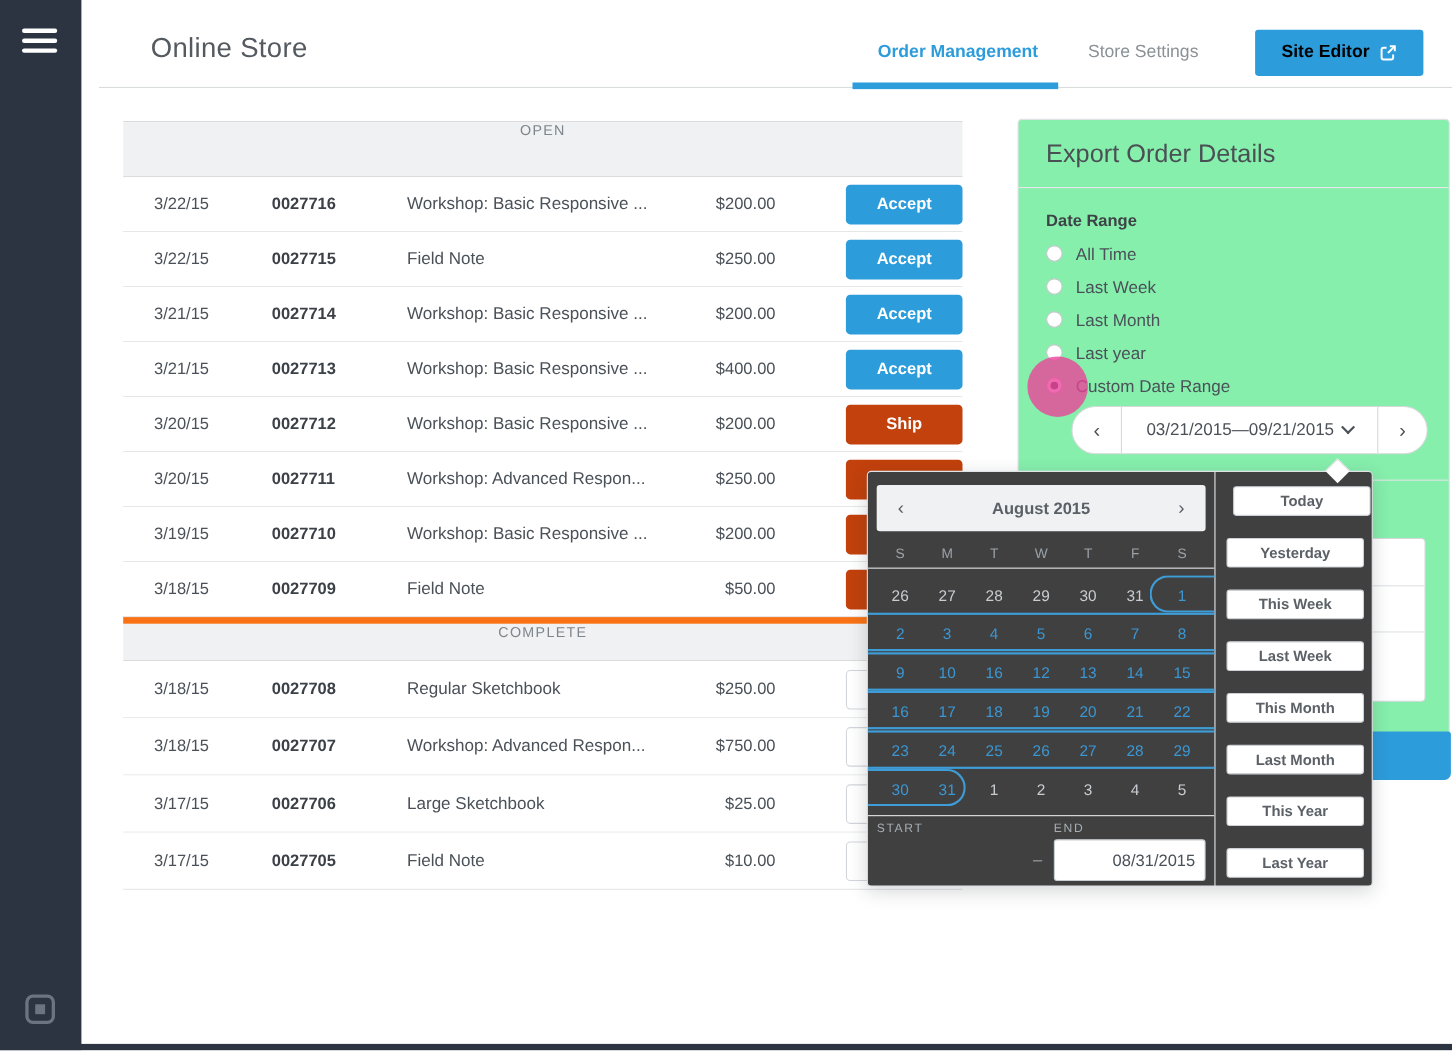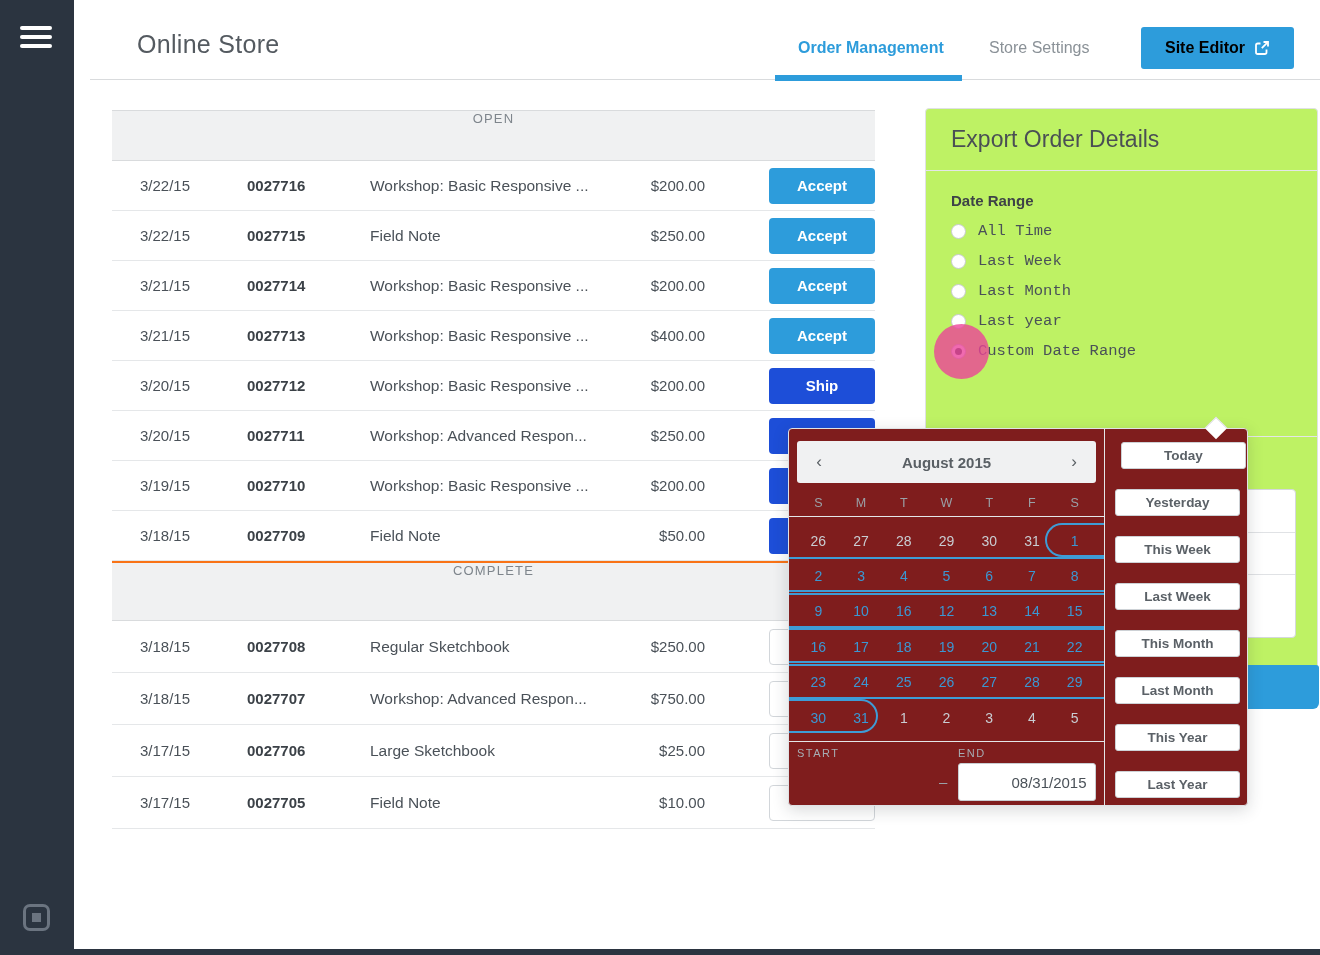--- a/index.html
+++ b/index.html
@@ -20,40 +20,40 @@
   .header-divider { position:absolute; left:90px; top:79px; width:1230px; height:1px; background:#D9DBDD; }
   .tab { position:absolute; top:39px; font-size:16px; cursor:pointer; }
   .tab-0 { left:798px; color:#2D9CDB; font-weight:600; }
   .tab-1 { left:989px; color:#8A9197; font-weight:500; }
   .tab-underline { position:absolute; left:775px; top:75px; width:187px; height:6px; background:#2D9CDB; }
   .site-editor { position:absolute; left:1141px; top:27px; width:153px; height:42px; background:#2D9CDB; border:none; border-radius:3px; color:#000000; font-weight:700; font-size:16px; font-family:inherit; cursor:pointer; display:flex; align-items:center; justify-content:center; gap:9px; }
 
   
   .orders-table { position:absolute; left:112px; top:110px; width:763px; border-top:1px solid #D9DBDD; }
   .sec-header { height:50px; background:#F0F1F2; border-bottom:1px solid #D9DBDD; display:flex; justify-content:center; }
-  .sec-header.tall { height:60px; border-top:2px solid #f97316; }
+  .sec-header.tall { height:40px; border-top:6px solid #f97316; }
   .sec-header span { font-size:13px; font-weight:500; letter-spacing:1.2px; color:#7E858C; }
   .row { height:50px; border-bottom:1px solid #E5E7E9; display:flex; align-items:center; background:#fff; font-size:15px; color:#4A5158;justify-content:center; }
   .row.tall { height:52px; }
   .c-date { margin-left:28px; width:107px; }
   .c-num  { width:123px; font-weight:700; color:#3B4147; }
   .c-prod { width:220px; white-space:nowrap; overflow:visible; font-size:15.5px; }
   .c-price{ width:115px; text-align:right; margin-right:64px; }
   .abtn { width:106px; height:36px; border-radius:4px; border:none; font-family:inherit; font-size:15px; font-weight:700; color:#fff; cursor:pointer; }
   .abtn.blue  { background:#2D9CDB; }
-  .abtn.green { background:#1d4ed8; }
+  .abtn.green { background:#c2410c; }
   .abtn.white { background:#ffffff; border:1px solid #D2D6DA; }
 
   
-  .export-panel { position:absolute; left:925px; top:108px; width:393px; height:600px; background:#bef264; border:1px solid #DFE1E4; border-radius:4px; z-index:6; }
+  .export-panel { position:absolute; left:925px; top:108px; width:393px; height:600px; background:#86efac; border:1px solid #DFE1E4; border-radius:4px; z-index:6; }
   .panel-title { position:absolute; left:25px; top:17px; font-size:23px; color:#4A4F54; }
   .panel-div1 { position:absolute; left:0; top:61px; width:100%; height:1px; background:#E4E6E8; }
   .dr-label { position:absolute; left:25px; top:83px; font-size:15px; font-weight:700; color:#3E4347; }
   .radio-list { position:absolute; left:25px; top:114px; }
-  .radio-item { display:flex; align-items:center; height:16px; margin-bottom:14px; cursor:pointer;font-family:Liberation Mono, monospace; }
+  .radio-item { display:flex; align-items:flex-start; height:16px; margin-bottom:14px; cursor:pointer; }
   .radio { width:15px; height:15px; border:1.5px solid #C6CACE; border-radius:50%; position:relative; background:#fff; }
   .radio.sel::after { content:""; position:absolute; left:50%; top:50%; width:7px; height:7px; margin:-3.5px 0 0 -3.5px; border-radius:50%; background:#474D53; }
   .radio-label { margin-left:12px; font-size:15.5px; color:#4A5158; }
   .range-pill { position:absolute; left:48px; top:260px; width:324px; height:44px; border:1px solid #D6D9DB; border-radius:22px; background:#fff; display:flex; cursor:pointer; }
   .pill-seg { display:flex; align-items:center; justify-content:center; color:#4A5158; }
   .pill-prev { width:45px; border-right:1px solid #D6D9DB; font-size:18px; }
   .pill-next { width:45px; border-left:1px solid #D6D9DB; font-size:18px; }
   .pill-mid { flex:1; font-size:15.5px; gap:8px; }
   .chev-l::before { content:"\2039"; }
   .chev-r::before { content:"\203A"; }
@@ -61,21 +61,21 @@
   .panel-div2 { position:absolute; left:0; top:327px; width:100%; height:1px; background:#E4E6E8; }
   .panel-box { position:absolute; left:25px; top:380px; width:345px; height:149px; border:1px solid #D4D8DB; border-radius:4px; background:#fff; }
   .panel-box i { position:absolute; left:0; width:100%; height:1px; background:#E0E2E5; }
   .panel-box i.l1 { top:42px; } .panel-box i.l2 { top:84px; }
   .export-btn { position:absolute; left:25px; top:556px; width:368px; height:44px; background:#2D9CDB; border:none; border-radius:3px 3px 6px 3px; cursor:pointer; }
 
   
   .pink-dot { position:absolute; left:934px; top:324px; width:55px; height:55px; border-radius:50%; background:rgba(236,64,152,0.78); z-index:60; pointer-events:none; }
 
   
-  .popup { position:absolute; left:788px; top:428px; width:460px; height:378px; background:#7f1d1d; border:1px solid #E0E2E5; border-radius:4px; box-shadow:0 4px 16px rgba(40,45,50,.18); z-index:40; }
+  .popup { position:absolute; left:788px; top:428px; width:460px; height:378px; background:#404040; border:1px solid #E0E2E5; border-radius:4px; box-shadow:0 4px 16px rgba(40,45,50,.18); z-index:40; }
   .popup-caret { position:absolute; left:419px; top:-9px; width:16px; height:16px; background:#fff; border-left:1px solid #DCDEE0; border-top:1px solid #DCDEE0; transform:rotate(45deg); z-index:3; }
   .cal-region { position:absolute; left:0; top:0; width:315px; height:376px; overflow:hidden; border-radius:4px 0 0 4px; }
   .cal-header { position:absolute; left:8px; top:12px; width:299px; height:42px; background:#F0F1F2; border-radius:3px; display:flex; align-items:center; }
   .cal-nav { width:44px; text-align:center; font-size:17px; color:#5A6065; cursor:pointer; }
   .cal-month { flex:1; text-align:center; font-size:15px; font-weight:700; color:#5A6065; }
   .wd-row { position:absolute; left:8px; top:62px; width:299px; height:24px; display:grid; grid-template-columns:repeat(7,1fr); }
   .wd { display:flex; align-items:center; justify-content:center; font-size:12.5px; color:#9AA1A7; }
   .wd-div { position:absolute; left:0; top:87px; width:315px; height:1px; background:#E4E6E8; }
   .cal-grid { position:absolute; left:8px; top:94px; width:299px; display:grid; grid-template-columns:repeat(7,1fr); grid-auto-rows:35.4px; z-index:2; }
   .cal-day { display:flex; align-items:center; justify-content:center; font-size:14px; font-weight:500; cursor:pointer; }
@@ -241,20 +241,28 @@
         </div>
         <div class="radio-item">
           <span class="radio"></span>
           <span class="radio-label">Last year</span>
         </div>
         <div class="radio-item">
           <span class="radio sel"></span>
           <span class="radio-label">Custom Date Range</span>
         </div>
       </div>
+    <div class="range-pill">
+      <div class="pill-seg pill-prev chev-l"></div>
+      <div class="pill-seg pill-mid">
+        <span>03/21/2015—09/21/2015</span>
+        <span class="chev-down"></span>
+      </div>
+      <div class="pill-seg pill-next chev-r"></div>
+    </div>
     <div class="panel-div2"></div>
     <div class="panel-box">
         <i class="l1"></i>
         <i class="l2"></i>
       </div>
     <button class="export-btn"></button>
   </div>
 
   <div class="popup">
     <div class="popup-caret"></div>

